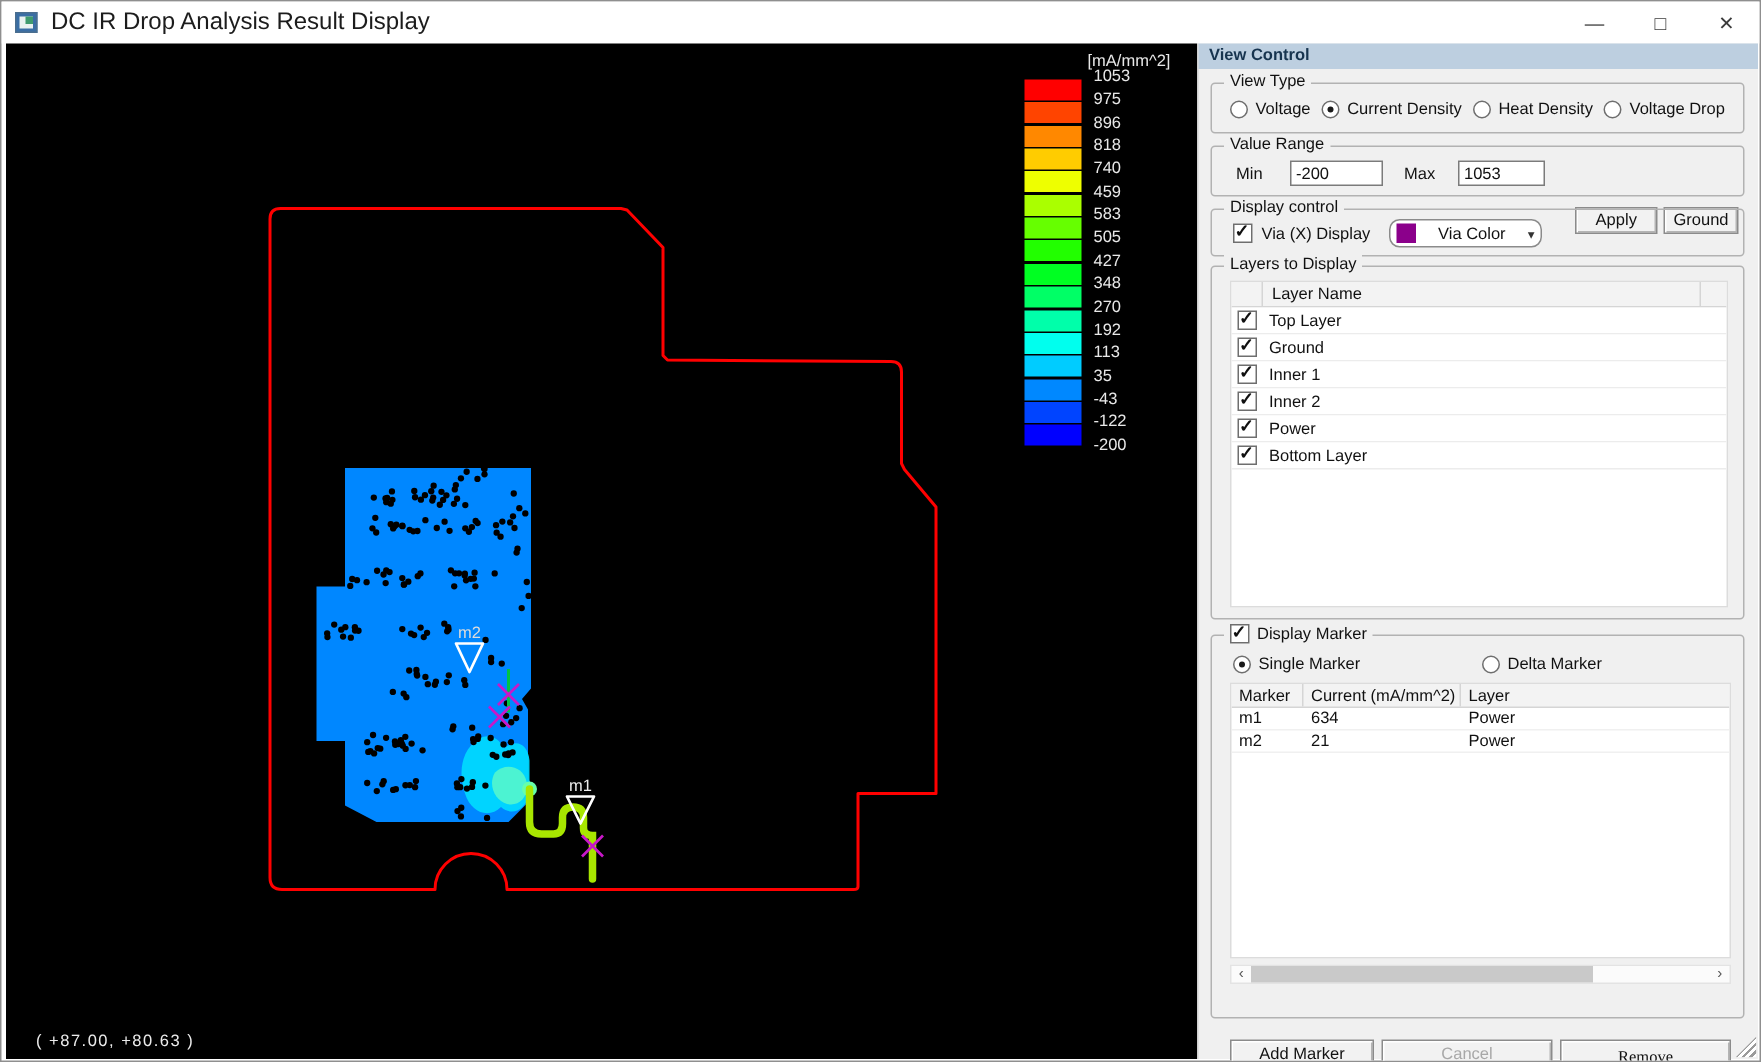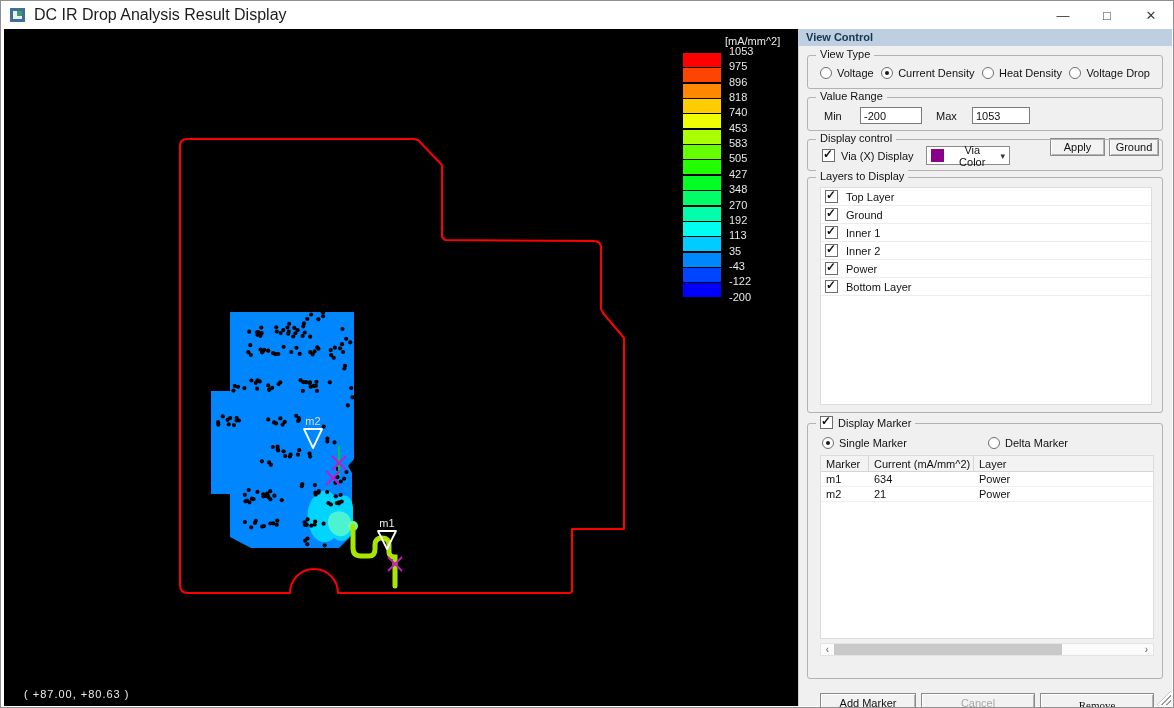--- a/index.html
+++ b/index.html
@@ -341,21 +341,21 @@
             <div class="lg-swatch" style="top: 192.85px; background: rgb(0, 255, 238);"></div>
             <div class="lg-swatch" style="top: 208.2px; background: rgb(0, 204, 255);"></div>
             <div class="lg-swatch" style="top: 223.55px; background: rgb(0, 136, 255);"></div>
             <div class="lg-swatch" style="top: 238.9px; background: rgb(0, 68, 255);"></div>
             <div class="lg-swatch" style="top: 254.25px; background: rgb(0, 0, 255);"></div>
             <div class="lg-label" style="top: 17px;">1053</div>
             <div class="lg-label" style="top: 32.35px;">975</div>
             <div class="lg-label" style="top: 47.7px;">896</div>
             <div class="lg-label" style="top: 63.05px;">818</div>
             <div class="lg-label" style="top: 78.4px;">740</div>
-            <div class="lg-label" style="top: 93.75px;">453</div>
+            <div class="lg-label" style="top: 93.75px;">459</div>
             <div class="lg-label" style="top: 109.1px;">583</div>
             <div class="lg-label" style="top: 124.45px;">505</div>
             <div class="lg-label" style="top: 139.8px;">427</div>
             <div class="lg-label" style="top: 155.15px;">348</div>
             <div class="lg-label" style="top: 170.5px;">270</div>
             <div class="lg-label" style="top: 185.85px;">192</div>
             <div class="lg-label" style="top: 201.2px;">113</div>
             <div class="lg-label" style="top: 216.55px;">35</div>
             <div class="lg-label" style="top: 231.9px;">-43</div>
             <div class="lg-label" style="top: 247.25px;">-122</div>
@@ -400,30 +400,34 @@
         <div class="btn" style="left:242px; top:8px; width:55px; height:18px;">Apply</div>
         <div class="btn" style="left:301px; top:8px; width:50px; height:18px;">Ground</div>
       </div>
 
       <div class="groupbox" style="left:8px; top:110px; width:356px; height:32px;">
         <div class="glabel">Display control</div>
         <div style="position:absolute; left:14px; top:9px; display:flex; align-items:center; gap:6px;">
           <span class="cb on"></span>
           <span>Via (X) Display</span>
         </div>
-        <div class="combo" style="left:118px; top:6px; width:84px; height:19px;">
+        <div class="combo" style="left:118px; top:6px; width:102px; height:19px;border-radius:7px;">
           <span class="swatch" id="via-color-swatch" style="background: rgb(139, 0, 139);"></span>
           <span class="combo-label">Via Color</span>
           <span class="arrow">▾</span>
         </div>
       </div>
 
       <div class="groupbox" style="left:8px; top:148px; width:356px; height:236px;">
         <div class="glabel">Layers to Display</div>
         <div class="list" style="left:12px; top:9px; width:332px; height:218px;">
+          <div class="list-header">
+            <div class="c0"></div>
+            <div class="c1">Layer Name</div>
+          </div>
           <div id="layer-rows">
               <div class="lrow">
                 <span class="cb on"></span>
                 <span>Top Layer</span>
               </div>
               <div class="lrow">
                 <span class="cb on"></span>
                 <span>Ground</span>
               </div>
               <div class="lrow">

